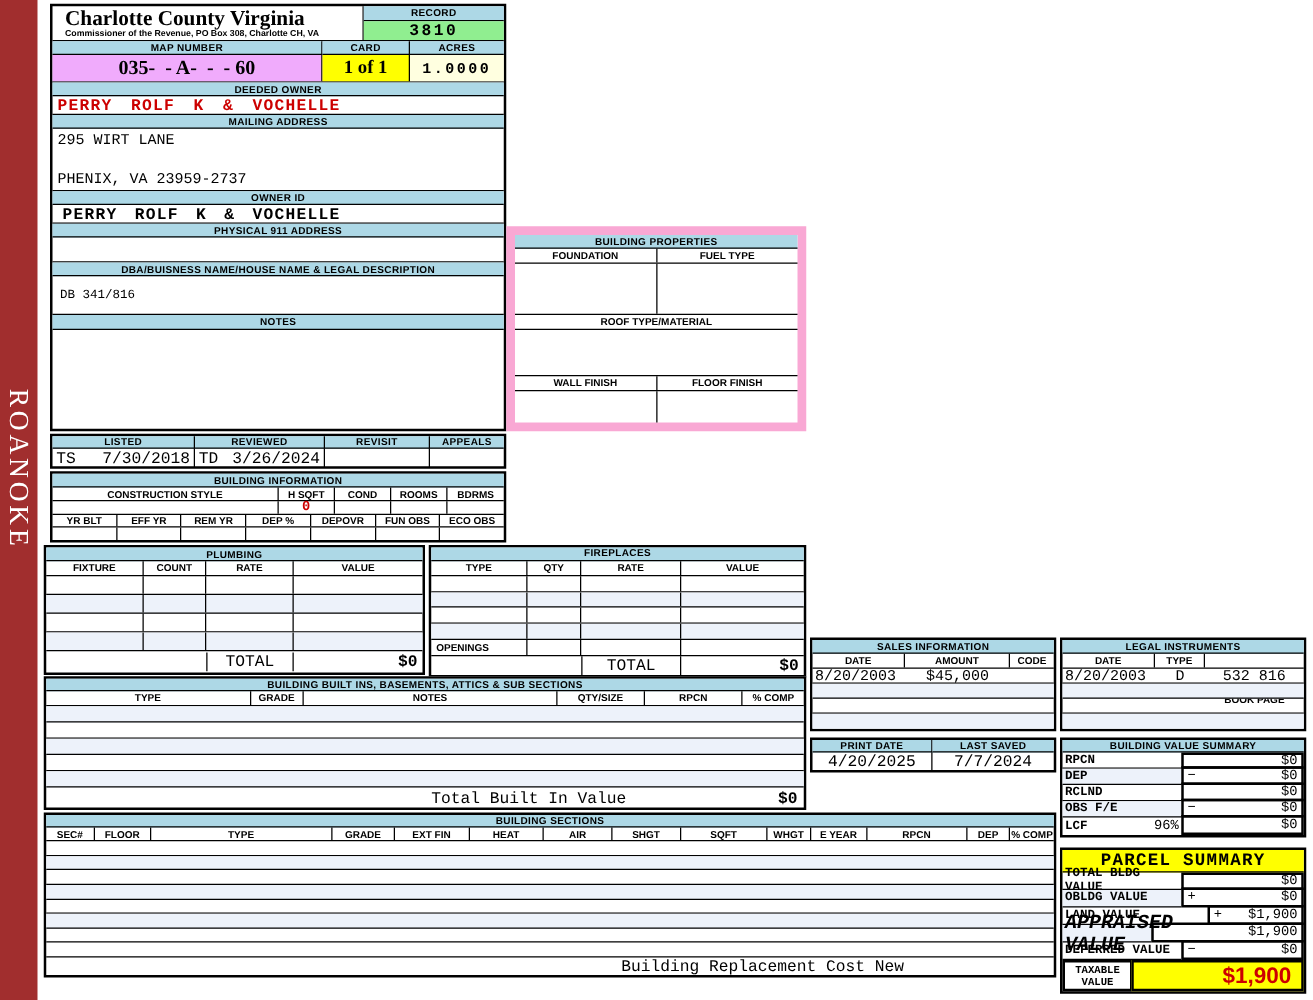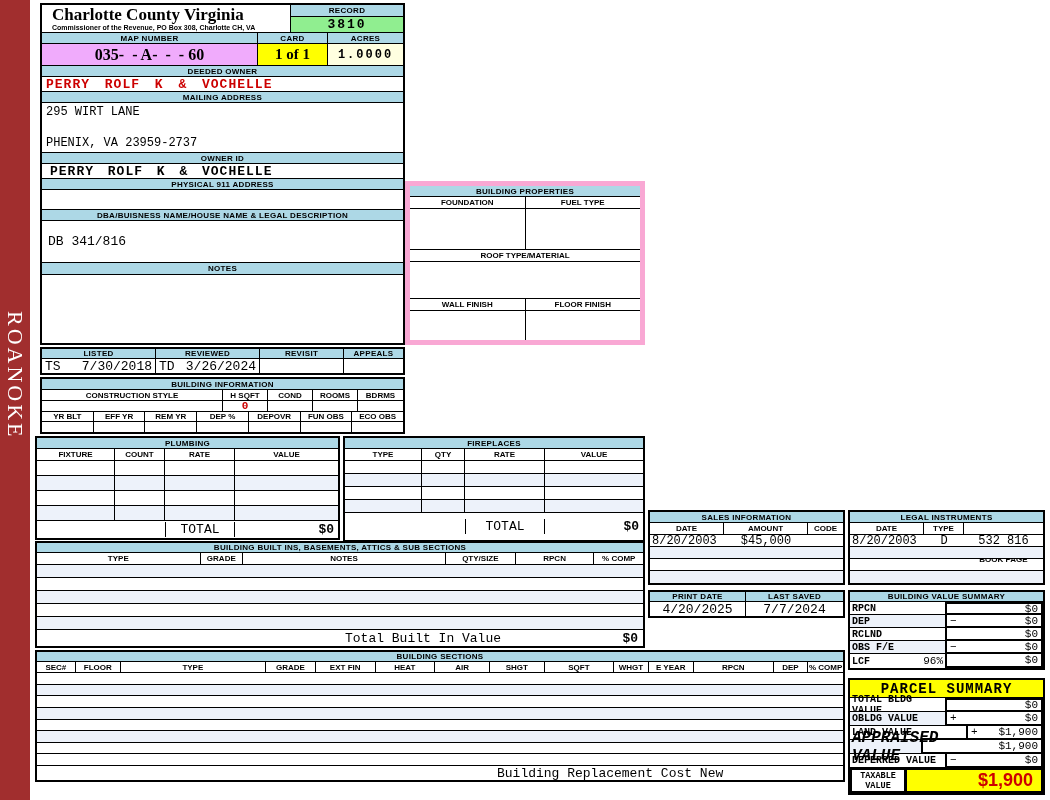--- a/index.html
+++ b/index.html
@@ -55,27 +55,27 @@
     <div class="bar" style="height:11px;">MAILING ADDRESS</div>
     <div class="col bb" style="height:50px;justify-content:space-between;padding:2px 4px;">
       <div class="mono" style="font-size:12px;">295 WIRT LANE</div>
       <div class="mono" style="font-size:12px;">PHENIX, VA 23959-2737</div>
     </div>
     <div class="bar" style="height:11px;">OWNER ID</div>
     <div class="mono bb vcell" style="height:15px;font-weight:bold;font-size:13px;letter-spacing:1px;word-spacing:5px;padding-left:8px;">PERRY ROLF K &amp; VOCHELLE</div>
     <div class="bar" style="height:11px;">PHYSICAL 911 ADDRESS</div>
     <div class="bb" style="height:20px;"></div>
     <div class="bar" style="height:11px;">DBA/BUISNESS NAME/HOUSE NAME &amp; LEGAL DESCRIPTION</div>
-    <div class="mono bb vcell" style="height:42px;font-size:13px;padding-left:6px;">DB 341/816</div>
+    <div class="mono bb vcell" style="height:31px;font-size:10px;padding-left:6px;">DB 341/816</div>
     <div class="bar" style="height:12px;">NOTES</div>
     <div style="flex:1;"></div>
   </div>
 
 
-  <div class="abs col" style="left:405px;top:181px;width:240px;height:164px;border:5px solid #f9a8d4;">
+  <div class="abs col" style="left:405px;top:181px;width:240px;height:164px;border:7px solid #f9a8d4;">
     <div class="bar" style="height:11px;">BUILDING PROPERTIES</div>
     <div class="row bb" style="height:12px;">
       <div class="hcell br" style="flex:1;">FOUNDATION</div>
       <div class="hcell" style="flex:1;">FUEL TYPE</div>
     </div>
     <div class="row bb" style="height:41px;">
       <div class="br" style="flex:1;"></div>
       <div style="flex:1;"></div>
     </div>
     <div class="hcell bb" style="height:12px;">ROOF TYPE/MATERIAL</div>
@@ -211,20 +211,26 @@
         <div class="br" style="width:43px;"></div>
         <div class="br" style="width:80px;"></div>
         <div style="flex:1;"></div>
       </div>
     <div class="row bb alt" style="height:13px;">
         <div class="br" style="width:77px;"></div>
         <div class="br" style="width:43px;"></div>
         <div class="br" style="width:80px;"></div>
         <div style="flex:1;"></div>
       </div>
+    <div class="row bb" style="height:13px;">
+      <div class="br hcell" style="width:77px;justify-content:flex-start;padding-left:4px;">OPENINGS</div>
+      <div class="br" style="width:43px;"></div>
+        <div class="br" style="width:80px;"></div>
+        <div style="flex:1;"></div>
+    </div>
     <div class="row mono" style="flex:1;align-items:center;font-size:13px;">
       <div style="width:120px;"></div>
       <div class="br" style="width:80px;text-align:center;border-left:1px solid #000;">TOTAL</div>
       <div style="flex:1;text-align:right;font-weight:bold;padding-right:4px;">$0</div>
     </div>
   </div>
 
   <div class="abs panel col" style="left:35px;top:541px;width:610px;height:107px;">
     <div class="bar" style="height:10px;">BUILDING BUILT INS, BASEMENTS, ATTICS &amp; SUB SECTIONS</div>
     <div class="row bb" style="height:12px;">

